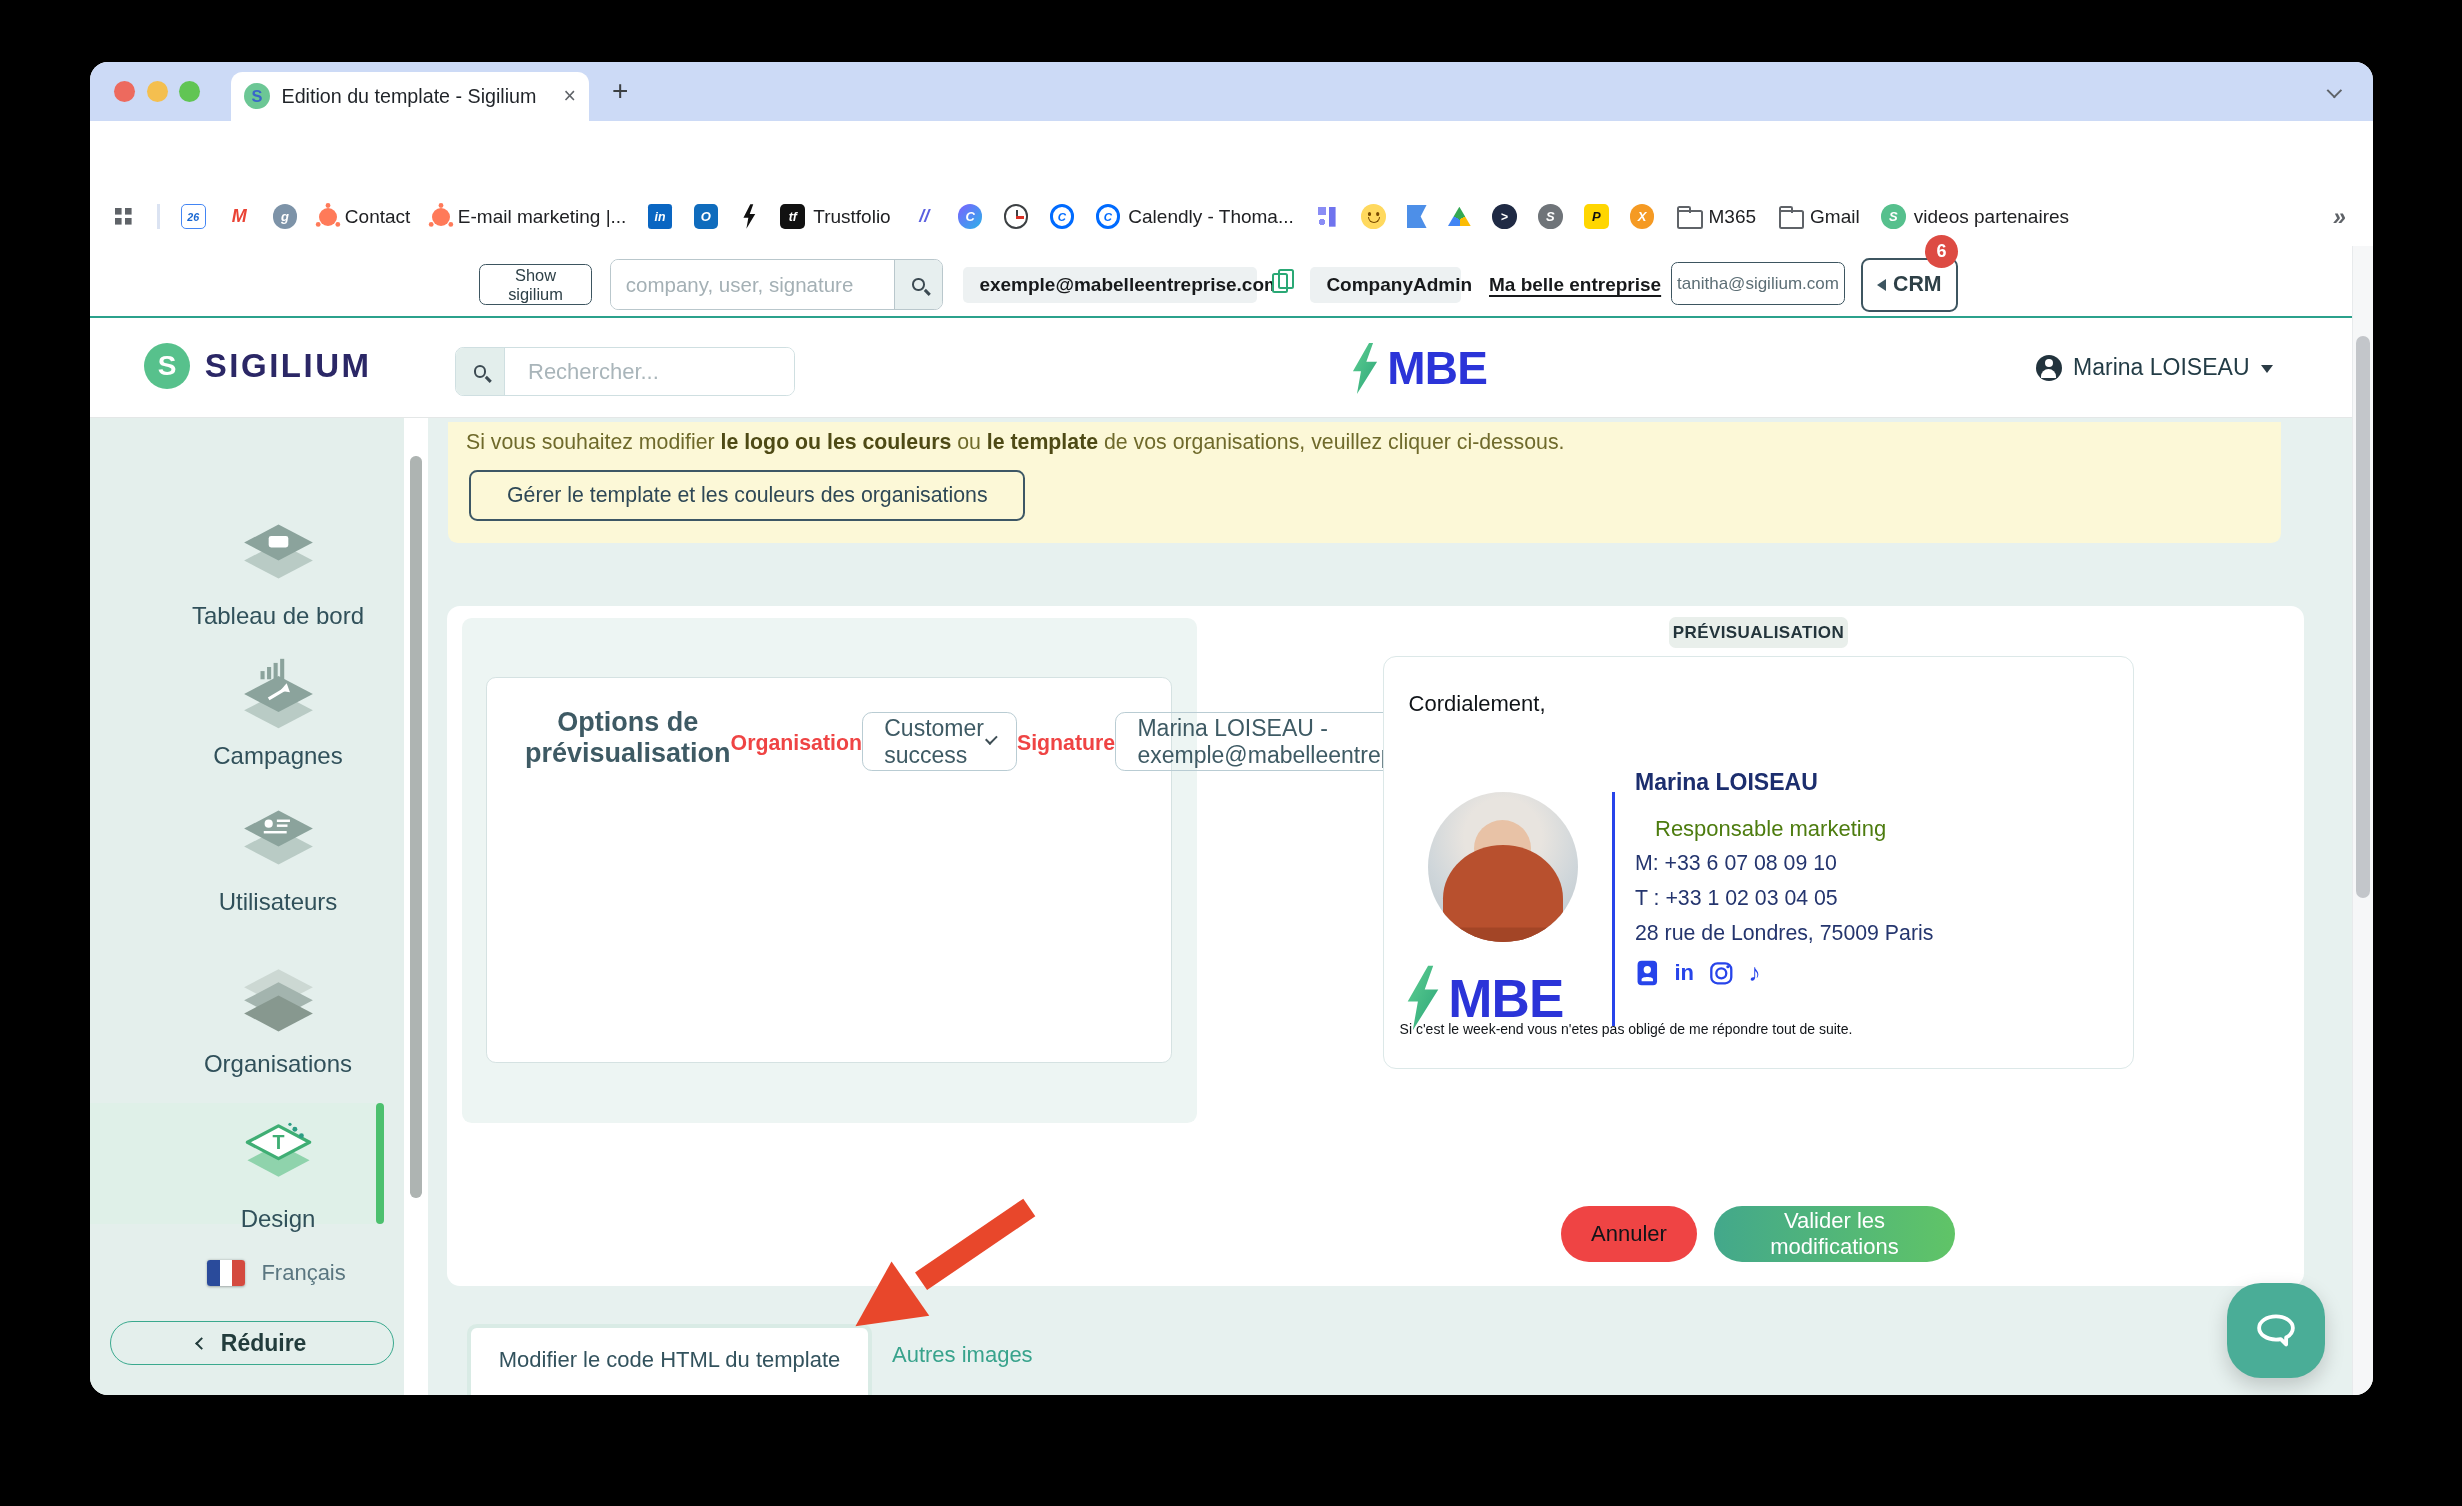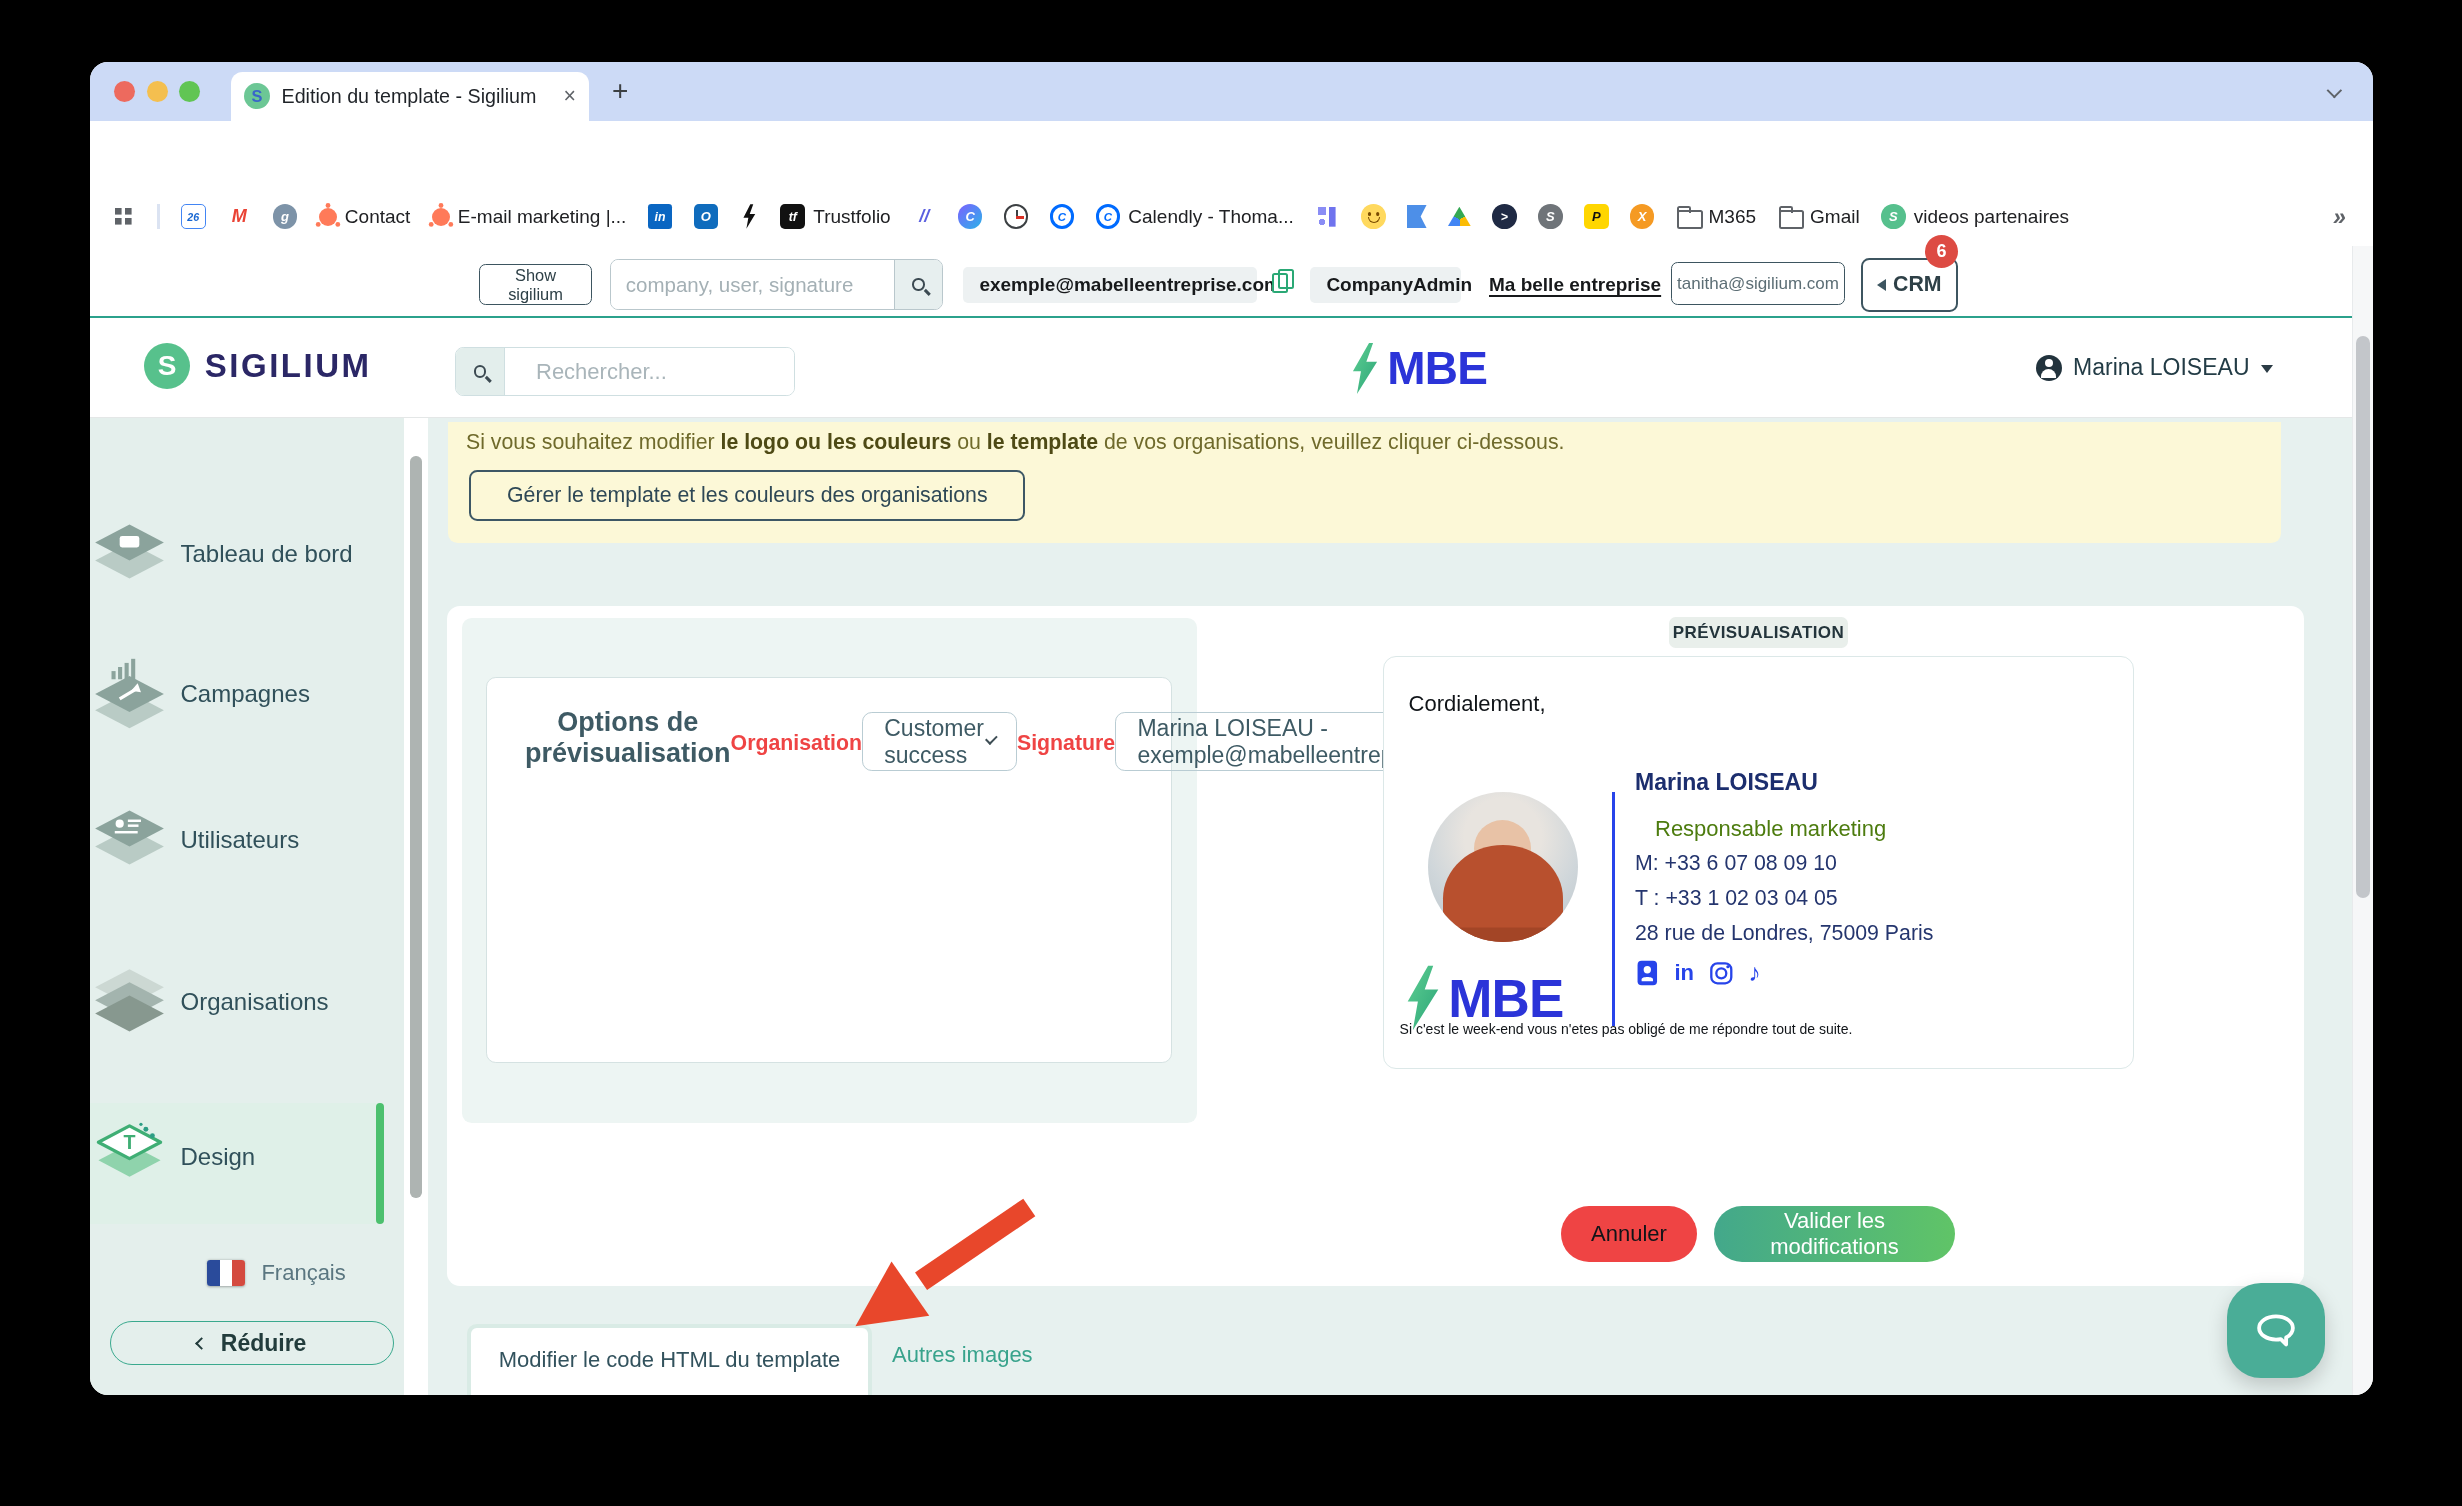--- a/index.html
+++ b/index.html
@@ -115,35 +115,35 @@
   .crmbtn{position:absolute;left:1771px;top:11.5px;width:97px;height:54px;border:2.5px solid #3d5560;border-radius:8.2px;background:#fff;display:flex;align-items:center;justify-content:center;gap:6.6px;font-weight:600;font-size:21.3px;color:#2e4047;}
   .tri-left{width:0;height:0;border-top:6.6px solid transparent;border-bottom:6.6px solid transparent;border-right:9.8px solid #3d5560;}
   .crmbadge{position:absolute;left:1835px;top:-11.5px;width:33px;height:33px;border-radius:50%;background:#dd4b43;color:#fff;font-weight:700;font-size:18px;display:grid;place-items:center;}
 
   .appheader{position:absolute;left:0;top:256px;width:2262px;height:100px;background:#fff;border-bottom:1.6px solid #e4e7e7;}
   .brandwrap{position:absolute;left:54px;top:24.6px;display:flex;align-items:center;gap:14.8px;}
   .sigmark.big{width:46px;height:46px;font-size:28px;}
   .brandname{font-weight:800;font-size:33px;color:#2b2766;letter-spacing:2.5px;}
   .hdr-search{position:absolute;left:365px;top:29px;width:340px;height:49px;border:1.6px solid #cfdfe1;border-radius:8.2px;display:flex;overflow:hidden;background:#fff;}
   .hdr-magbox{width:49px;background:#e3eeec;border-right:1.6px solid #cfdfe1;display:grid;place-items:center;color:#44555c;}
-  .hdr-search input{flex:1;border:none;outline:none;padding:0 31px;font-size:22px;color:#3c4a52;min-width:0;}
+  .hdr-search input{flex:1;border:none;outline:none;padding:0 23px;font-size:22px;color:#3c4a52;min-width:0;}
   .hdr-search input::placeholder{color:#a9b5ba;}
   .mbewrap{position:absolute;left:1261px;top:23px;display:flex;align-items:center;gap:8.2px;}
   .mbetext{font-weight:800;font-size:46px;color:#2b34d8;letter-spacing:-0.8px;}
   .userwrap{position:absolute;right:79px;top:36px;display:flex;align-items:center;gap:11.5px;}
   .personic{width:26px;height:26px;border-radius:50%;background:#22333d;position:relative;overflow:hidden;}
   .personic::before{content:"";position:absolute;left:9px;top:4.1px;width:8.2px;height:8.2px;border-radius:50%;background:#fff;}
   .personic::after{content:"";position:absolute;left:5.7px;top:14.8px;width:14.8px;height:9px;border-radius:8.2px 8.2px 0 0;background:#fff;}
   .username{font-size:23px;color:#233c46;}
   .caret{width:0;height:0;border-left:6.6px solid transparent;border-right:6.6px solid transparent;border-top:8.2px solid #2b3b45;margin-top:3.3px;}
 
   
   .content-bg{position:absolute;left:338px;top:356px;width:1924px;height:977px;background:#e7f1ef;}
   .sidebar{position:absolute;left:0;top:356px;width:314px;height:977px;background:#e4efec;}
-  .sbitem{position:absolute;left:0;width:376px;display:flex;align-items:center;gap:11.5px;}
+  .sbitem{position:absolute;left:0;width:376px;display:flex;flex-direction:column;align-items:center;gap:11.5px;}
   .sbitem span{font-size:24px;color:#30505a;}
   .sb-active{position:absolute;left:0;top:685px;width:286px;height:121px;background:#dff0e8;}
   .sb-activebar{position:absolute;left:286px;top:685px;width:8.2px;height:121px;background:#4cc06e;border-radius:4.9px;}
   .langrow{position:absolute;left:117px;top:842px;display:flex;align-items:center;gap:16.4px;}
   .frflag{width:38px;height:26px;border-radius:3.3px;overflow:hidden;background:linear-gradient(90deg,#2a4b9b 0 33%,#fff 33% 66%,#d44a3f 66%);box-shadow:0 0.8px 2.5px rgba(0,0,0,.3);}
   .langrow span{font-size:22px;color:#5a7680;}
   .reduire{position:absolute;left:19.7px;top:903px;width:284px;height:44px;border:1.6px solid #3aa98e;border-radius:23px;background:transparent;display:flex;align-items:center;justify-content:center;gap:14.8px;font-size:23px;font-weight:600;color:#223c3c;}
   .chev-l{width:9px;height:9px;border-right:2.5px solid #223c3c;border-bottom:2.5px solid #223c3c;transform:rotate(135deg);}
   .sb-thumb{position:absolute;left:320px;top:394px;width:11.5px;height:742px;border-radius:5.7px;background:#aeb4b2;}
 

